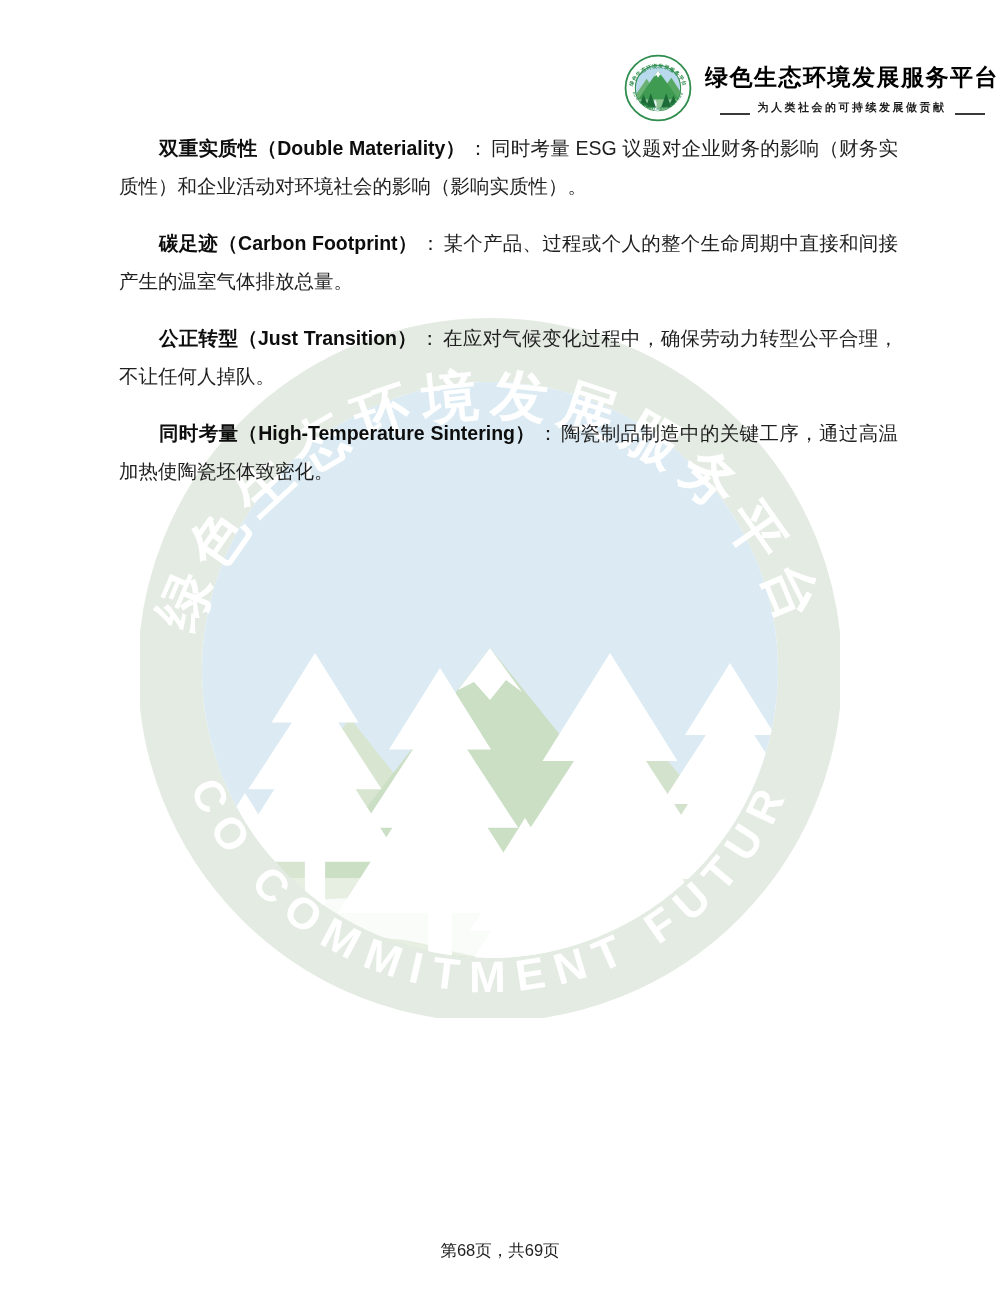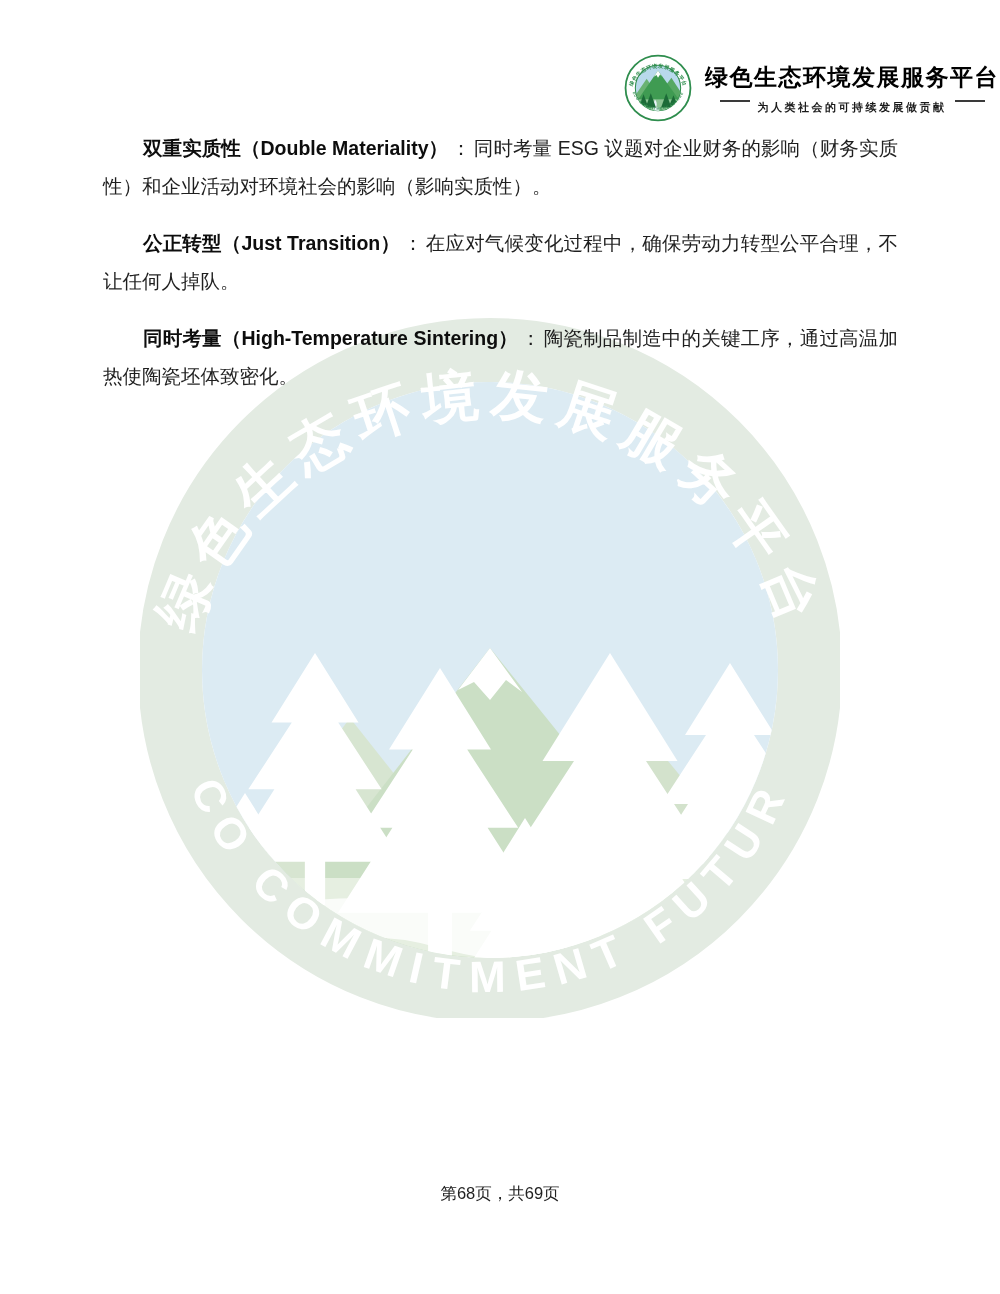--- a/index.html
+++ b/index.html
@@ -28,46 +28,46 @@
     display:flex;align-items:center;gap:13px;
   }
   .emblem{width:68px;height:68px;flex:0 0 auto;}
   .brand-text{display:flex;flex-direction:column;align-items:center;}
   .brand-name{
     font-size:23px;font-weight:bold;color:#000;
     letter-spacing:1.5px;white-space:nowrap;
   }
   .brand-tagline{
     margin-top:7px;
-    display:flex;align-items:flex-start;gap:8px;
+    display:flex;align-items:flex-end;gap:8px;
     font-size:11px;font-weight:bold;color:#1a1a1a;
     letter-spacing:2.5px;white-space:nowrap;
   }
   .brand-tagline .dash{
     display:inline-block;width:30px;height:2px;background:#3a3a3a;
   }
   
   .content{
     position:absolute;
     left:103px;top:129px;
     width:795px;
     font-size:19.5px;line-height:38px;
     color:#1f1f1f;
     text-align:justify;
   }
   .content p.entry{
-    margin:0 0 19px 0;
+    margin:0 0 19px 16px;
     text-indent:40px;
   }
   .content .term{font-weight:bold;color:#0d0d0d;}
   .content .sep{padding:0 3px;}
   
   .footer{
     position:absolute;
-    left:0;top:1183px;width:100%;
+    left:0;top:1240px;width:100%;
     text-align:center;
     font-size:16.5px;color:#222;
   }
 </style>
 </head>
 <body>
 
 <div class="page">
 
   <svg class="watermark" viewBox="0 0 700 700" xmlns="http://www.w3.org/2000/svg" aria-hidden="true">
@@ -146,20 +146,21 @@
       <div class="brand-tagline">
         <span class="dash"></span>
         <span>为人类社会的可持续发展做贡献</span>
         <span class="dash"></span>
       </div>
     </div>
   </header>
 
   <main class="content">
     <p class="entry"><span class="term">双重实质性（Double Materiality）</span><span class="sep">：</span><span>同时考量 ESG 议题对企业财务的影响（财务实质性）和企业活动对环境社会的影响（影响实质性）。</span></p>
+    <p class="entry"><span class="term">碳足迹（Carbon Footprint）</span><span class="sep">：</span><span>某个产品、过程或个人的整个生命周期中直接和间接产生的温室气体排放总量。</span></p>
     <p class="entry"><span class="term">公正转型（Just Transition）</span><span class="sep">：</span><span>在应对气候变化过程中，确保劳动力转型公平合理，不让任何人掉队。</span></p>
     <p class="entry"><span class="term">同时考量（High-Temperature Sintering）</span><span class="sep">：</span><span>陶瓷制品制造中的关键工序，通过高温加热使陶瓷坯体致密化。</span></p>
   </main>
 
   <footer class="footer">
     <span>第68页，共69页</span>
   </footer>
 
 </div>
 

